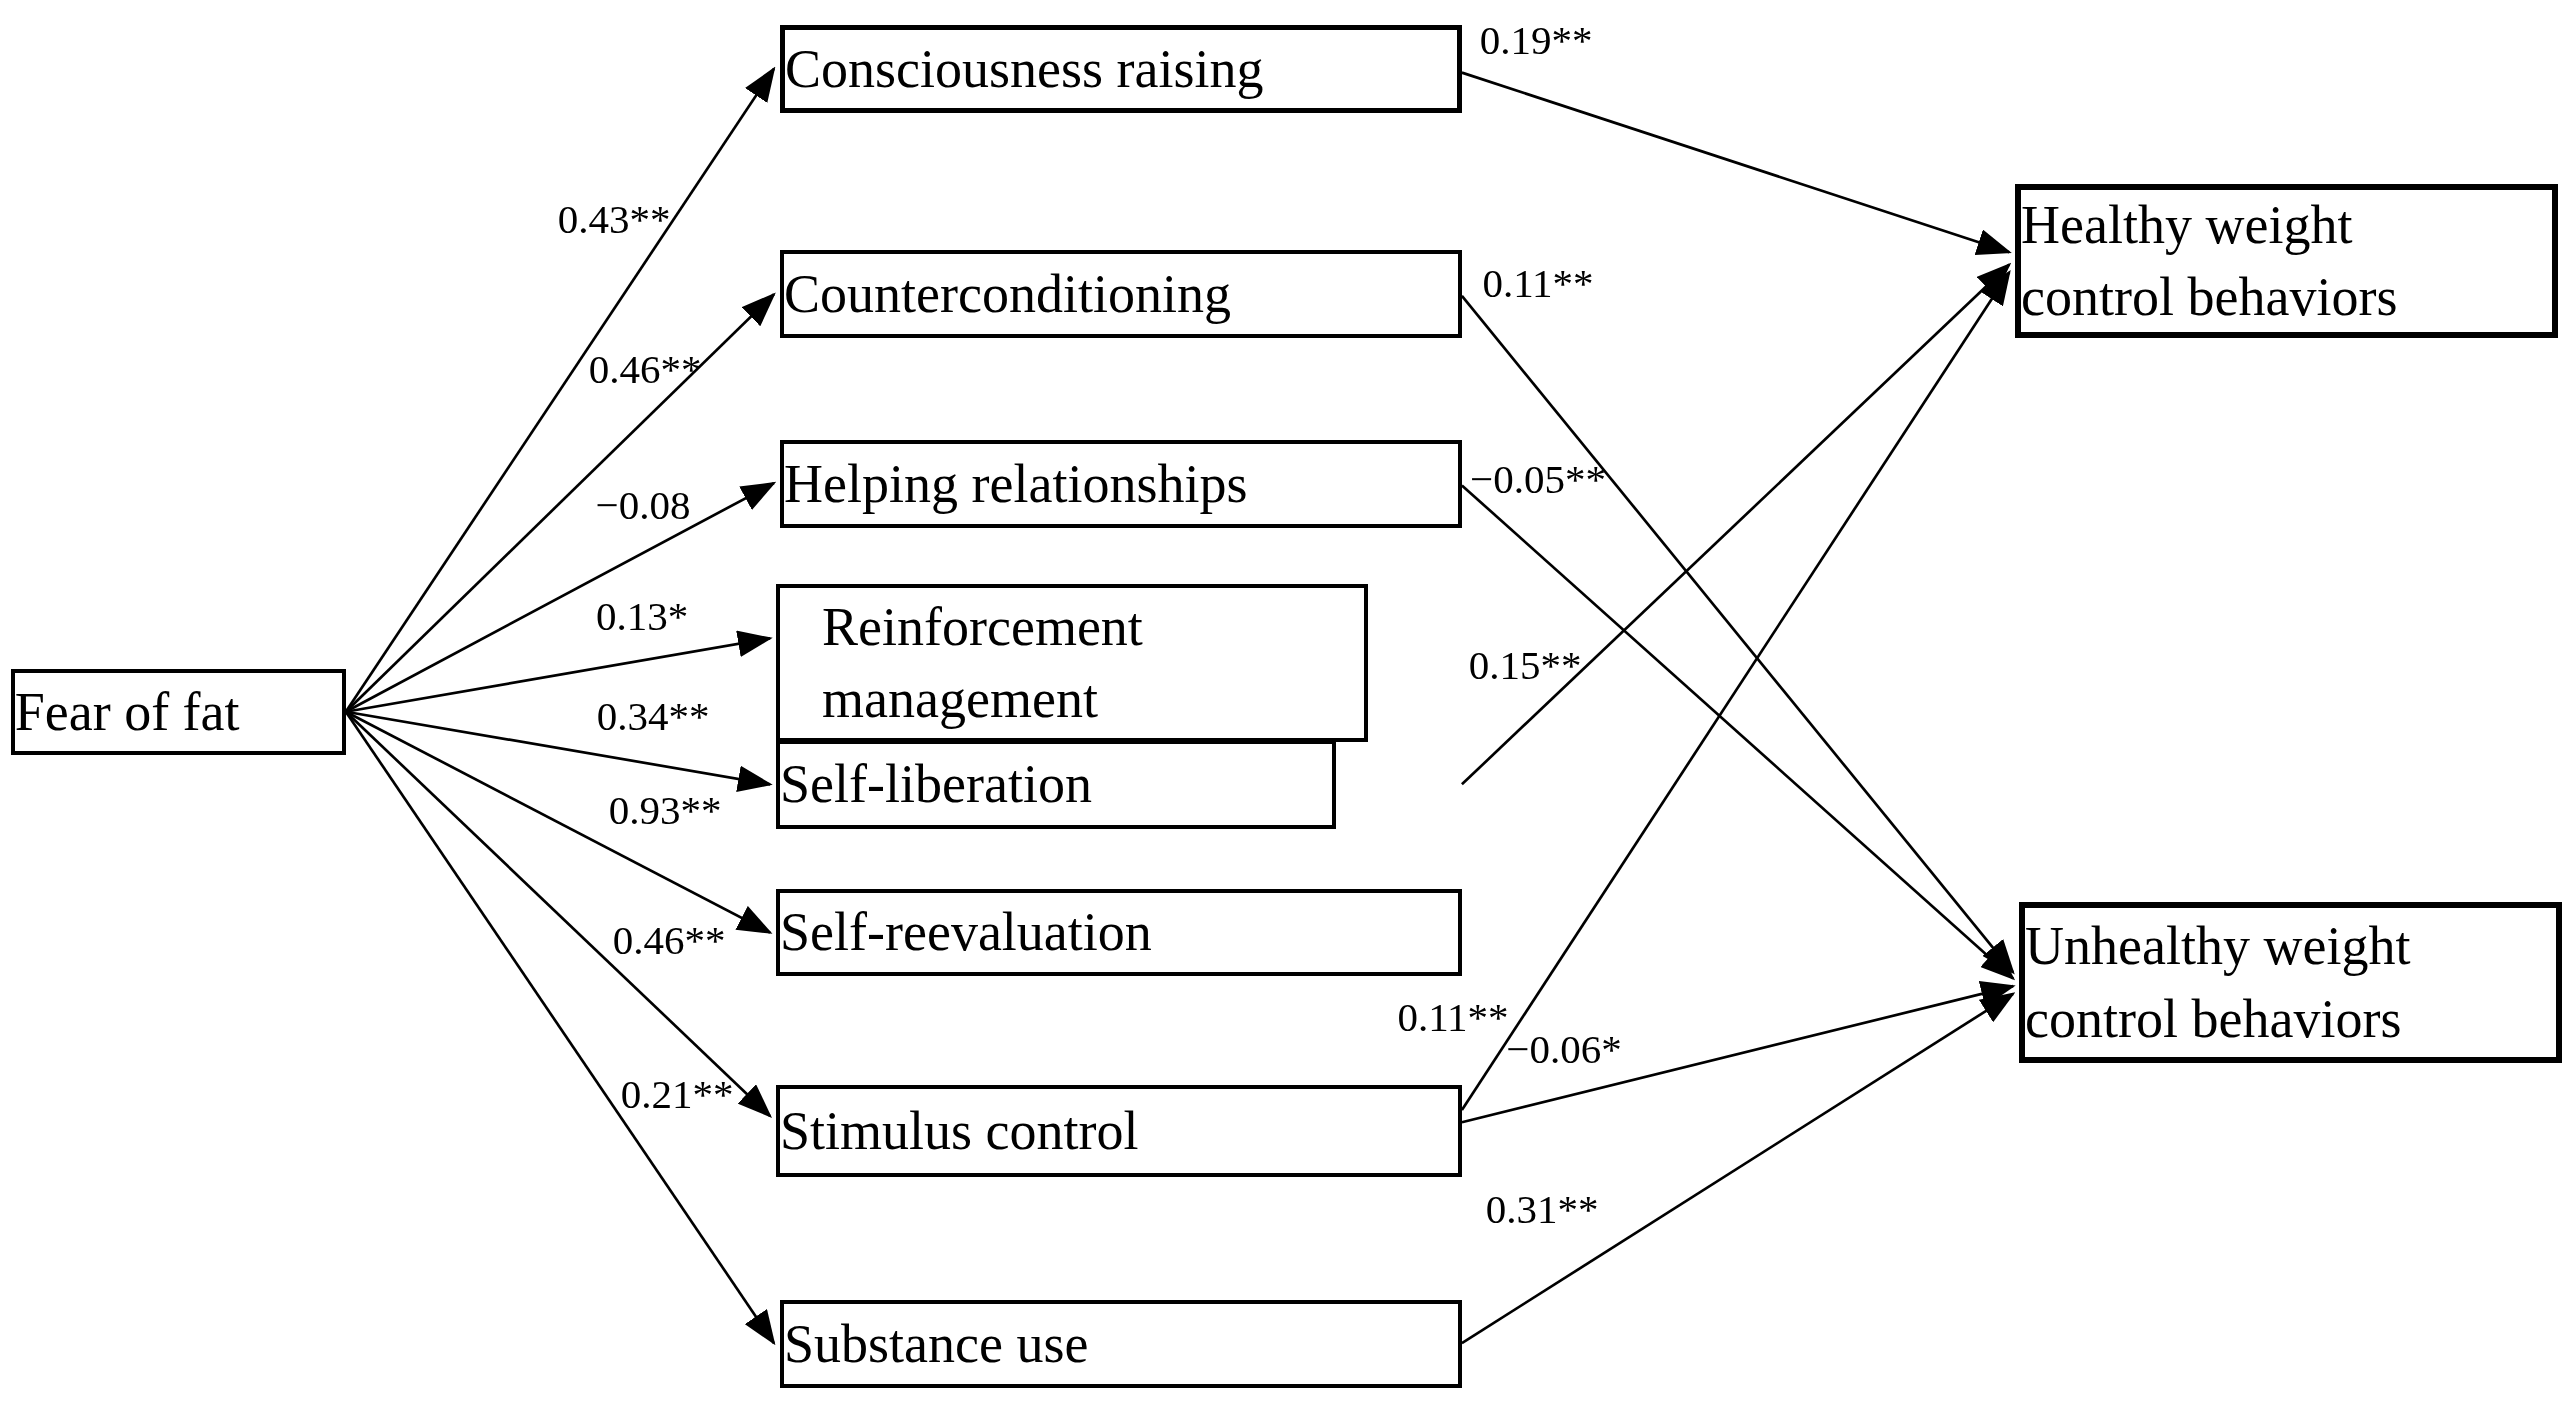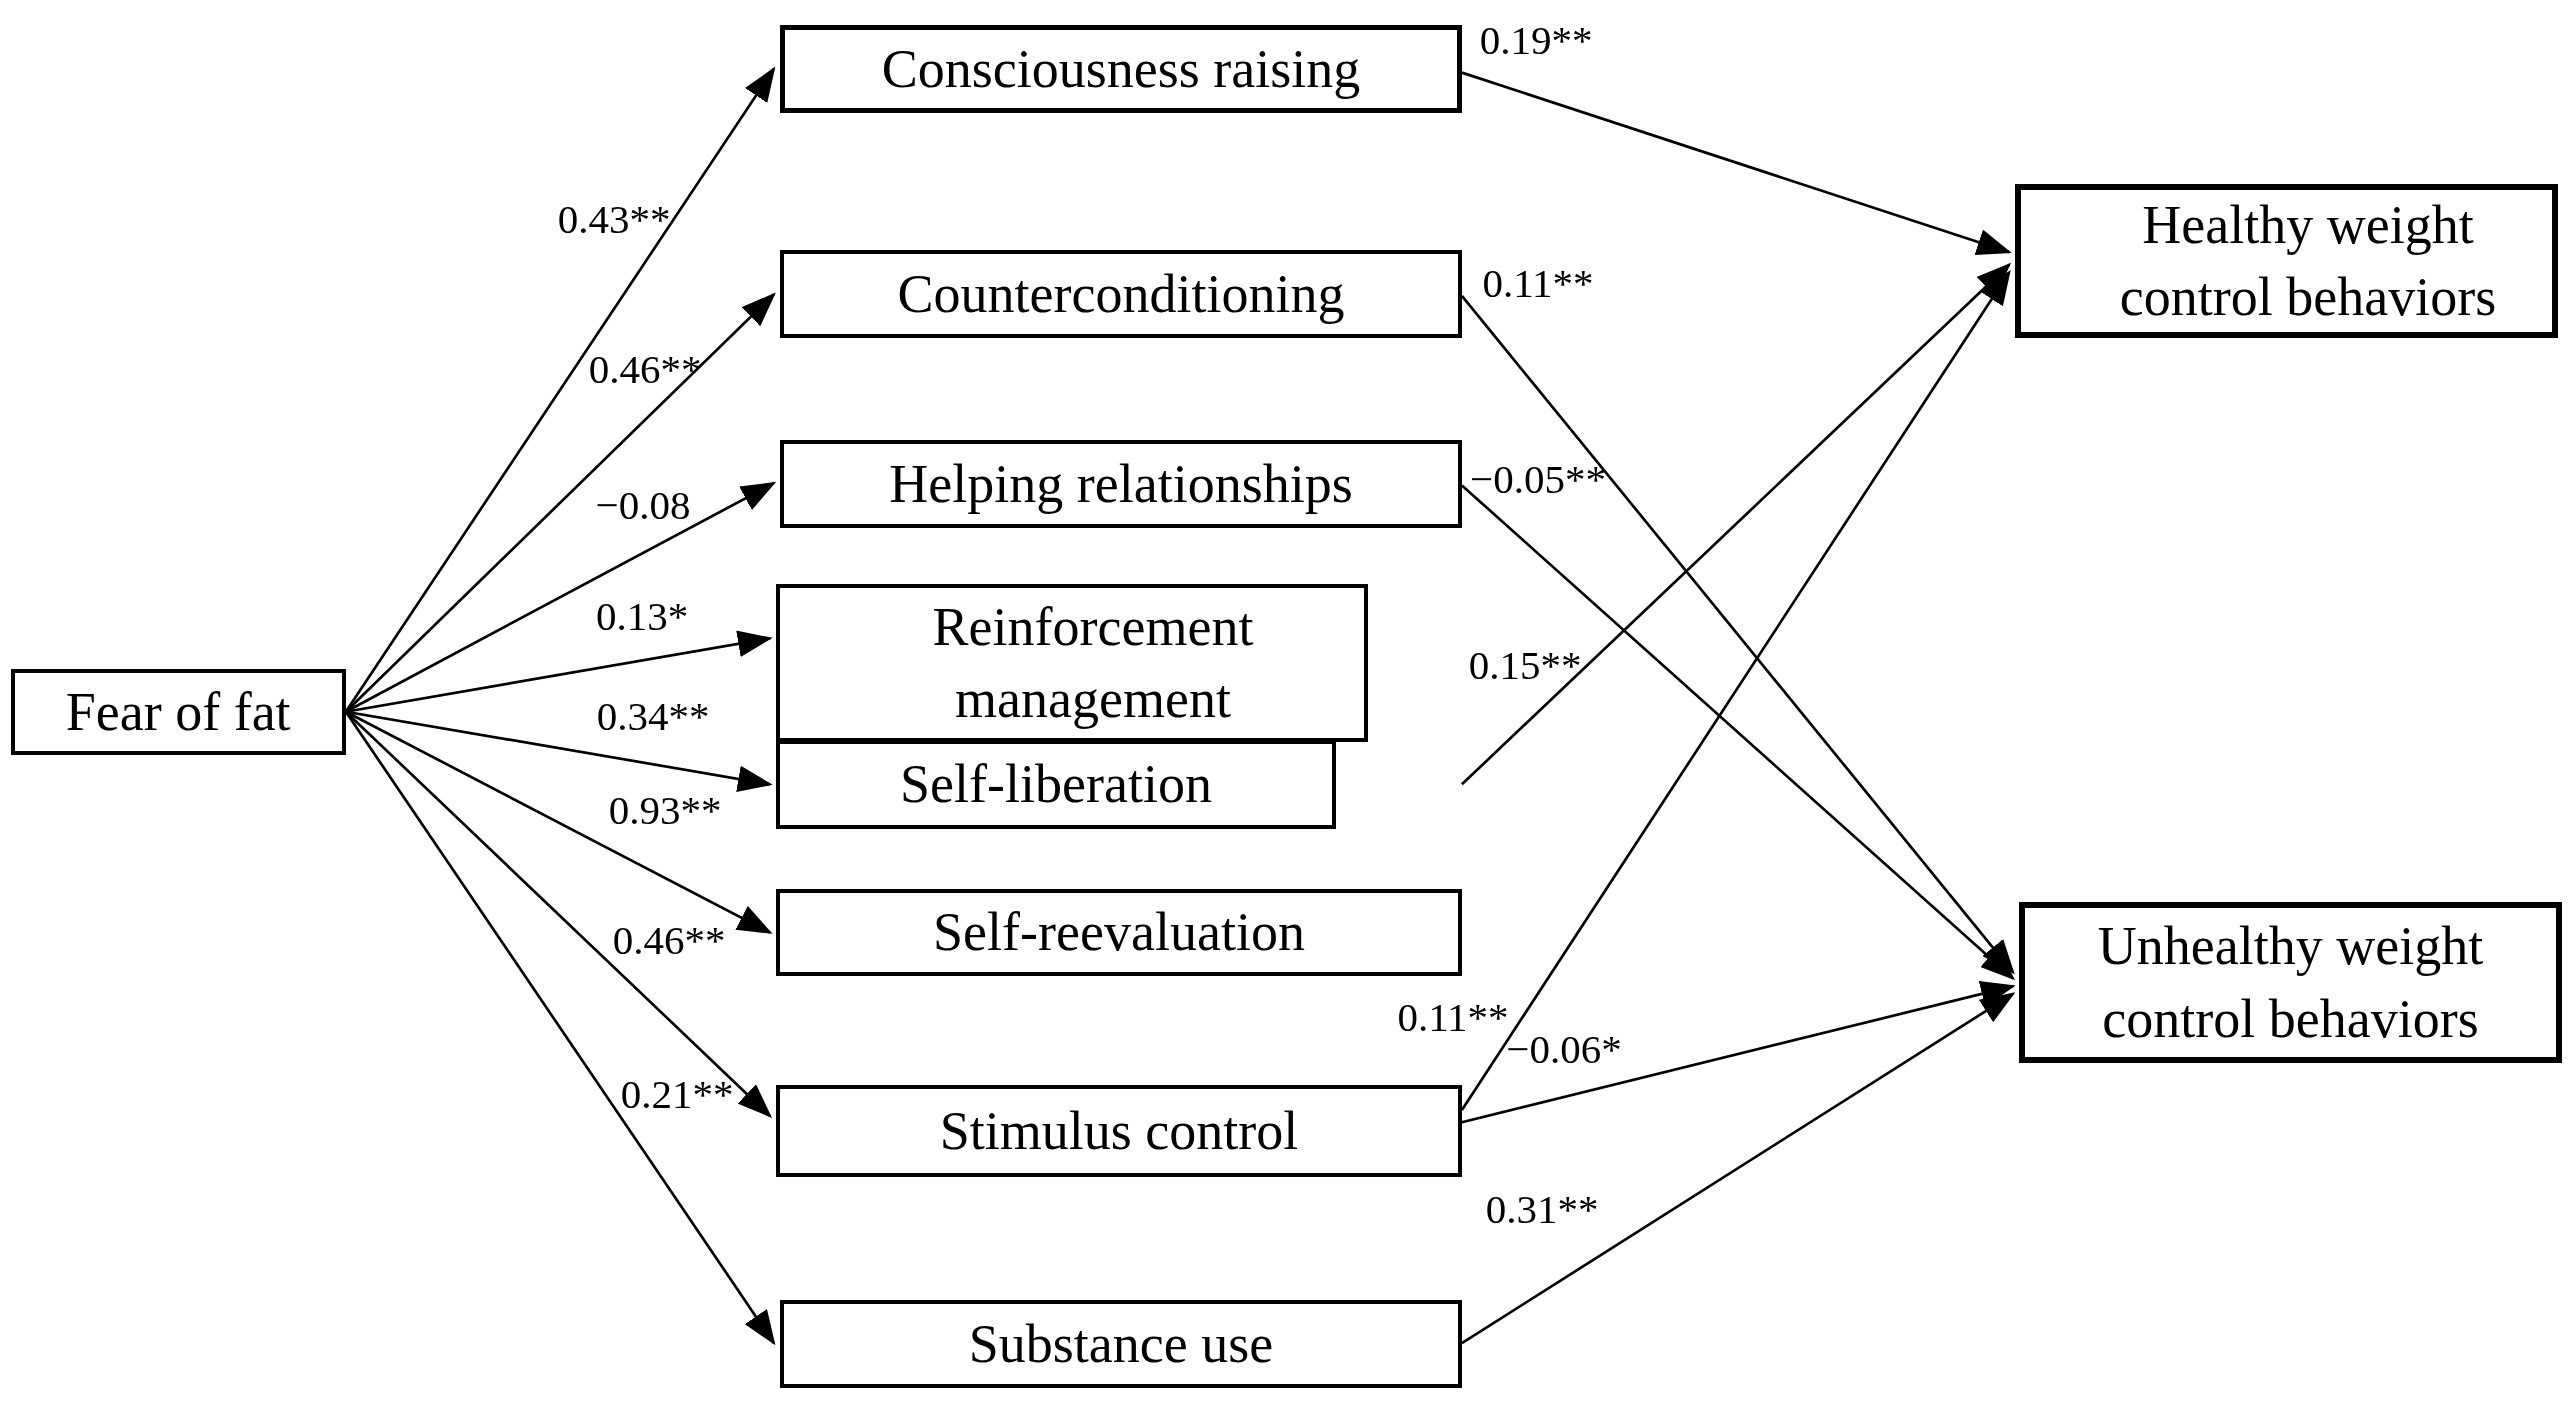--- a/index.html
+++ b/index.html
@@ -26,21 +26,21 @@
     stroke: #000000;
     stroke-width: 3.5;
   }
   .node {
     position: absolute;
     box-sizing: border-box;
     background: #ffffff;
     border: 4.6px solid #000000;
     display: flex;
     flex-direction: column;
-    align-items: center;
+    align-items: flex-start;
     justify-content: center;
     text-align: center;
     color: #000000;
   }
   .node-label {
     font-size: 54px;
     line-height: 1.34;
     white-space: nowrap;
   }
   .coef {
@@ -103,21 +103,21 @@
       </div>
       <div class="node" style="left: 776px; top: 889px; width: 686px; height: 87px; border-width: 4.6px;">
         <div class="node-label">Self-reevaluation</div>
       </div>
       <div class="node" style="left: 776px; top: 1070px; width: 686px; height: 92px; border-width: 4.6px; margin-top: 15px;">
         <div class="node-label">Stimulus control</div>
       </div>
       <div class="node" style="left: 780px; top: 1300px; width: 682px; height: 88px; border-width: 4.6px;">
         <div class="node-label">Substance use</div>
       </div>
-      <div class="node" style="left: 2015px; top: 184px; width: 543px; height: 154px; border-width: 6.1px; padding-left: 43px;">
+      <div class="node" style="left: 2015px; top: 184px; width: 543px; height: 154px; border-width: 6.1px;">
         <div class="node-label">Healthy weight</div>
         <div class="node-label">control behaviors</div>
       </div>
       <div class="node" style="left: 2019px; top: 902px; width: 543px; height: 161px; border-width: 6.1px;">
         <div class="node-label">Unhealthy weight</div>
         <div class="node-label">control behaviors</div>
       </div>
     </div>
   <div>
       <div class="coef" style="left: 614px; top: 219px;">0.43**</div>

